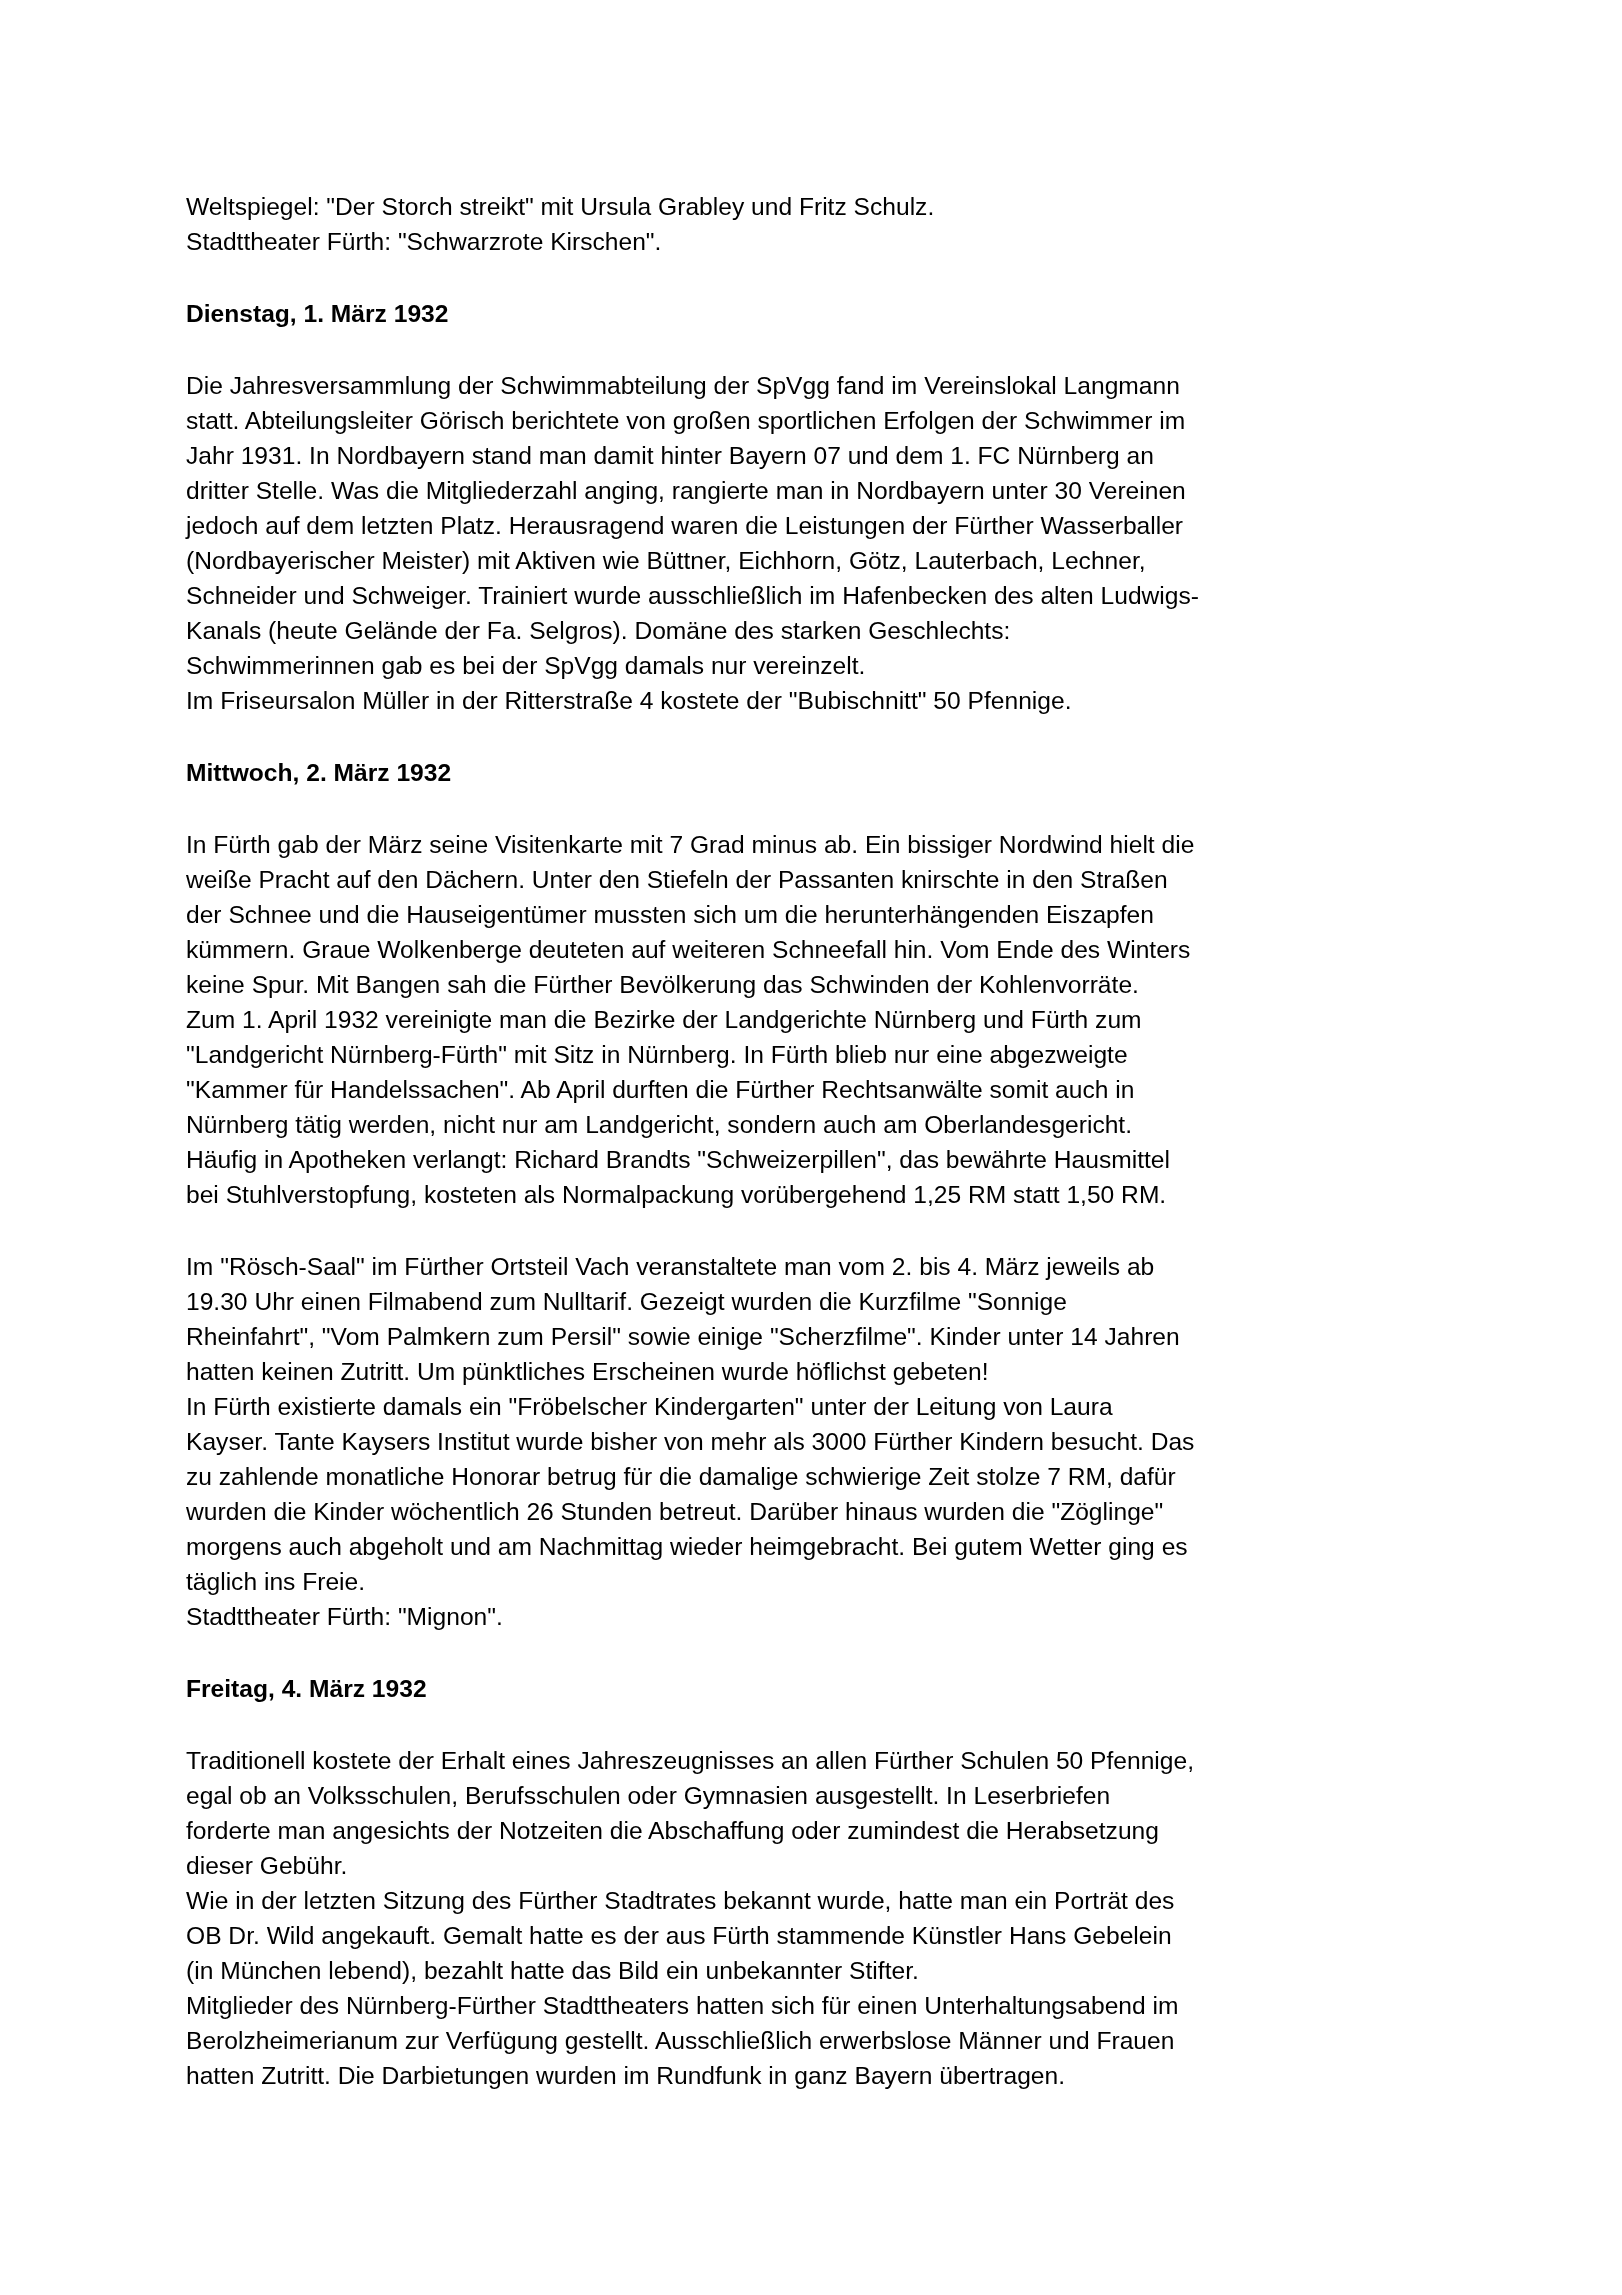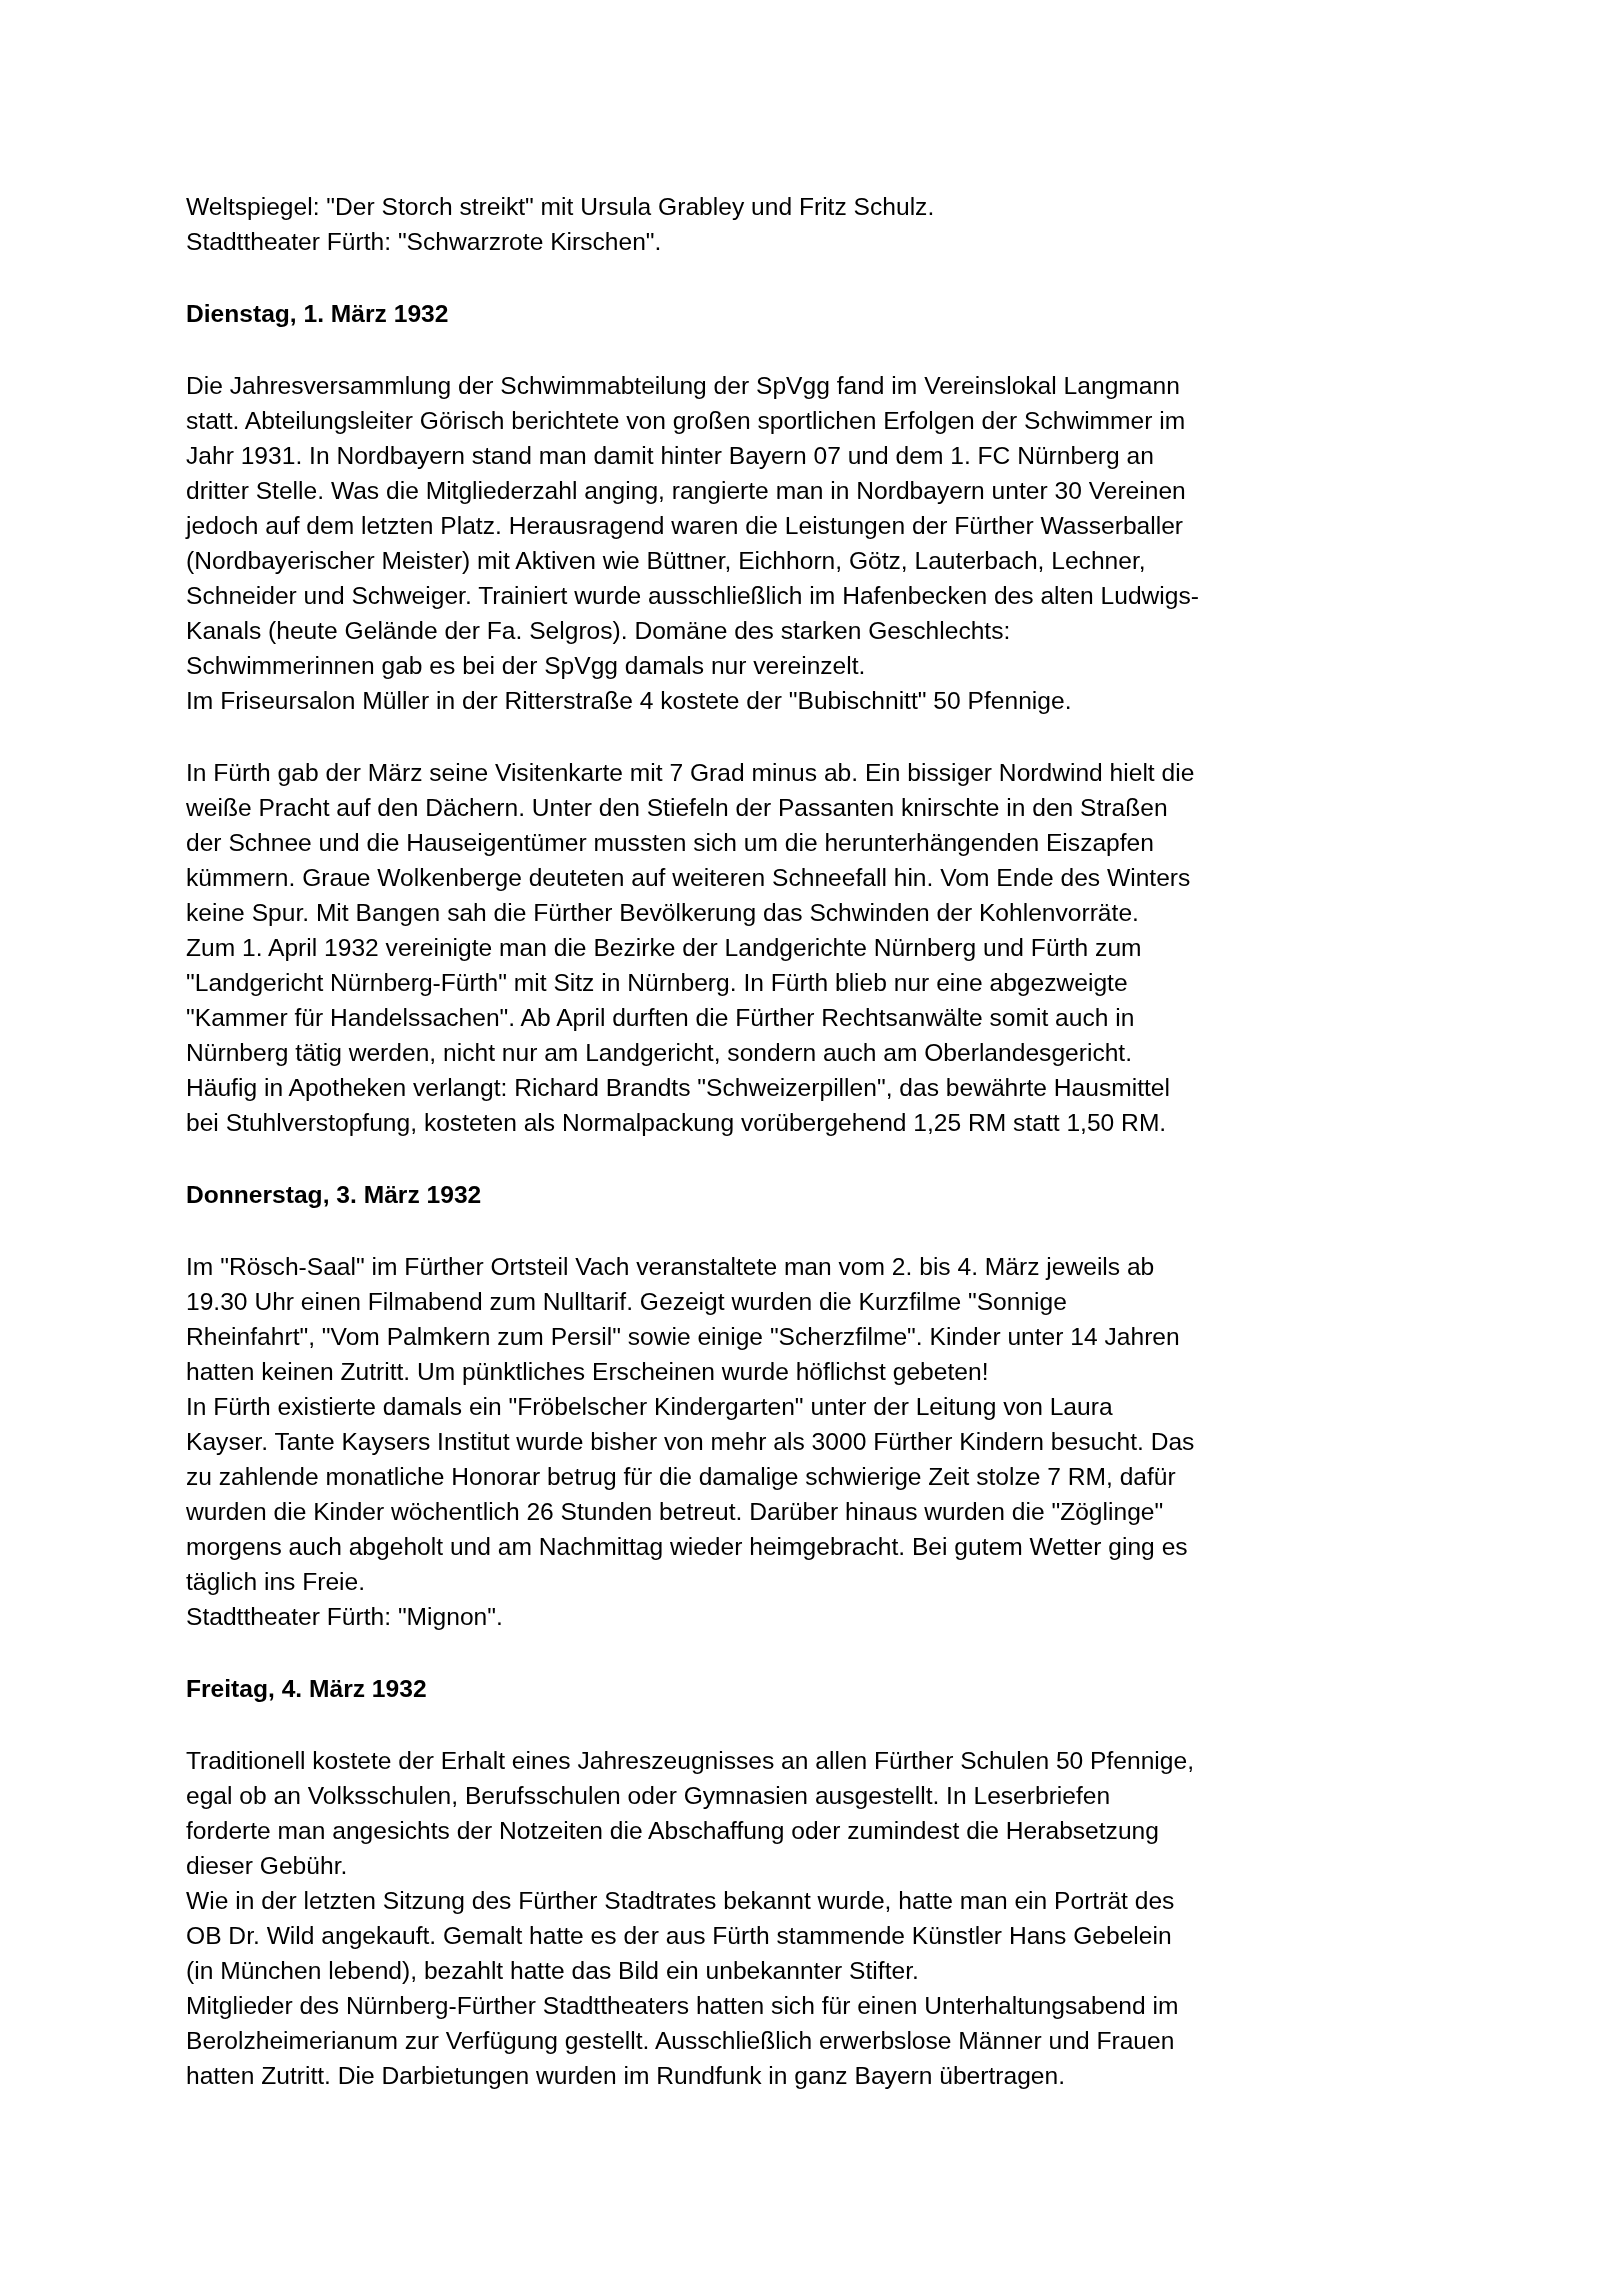--- a/index.html
+++ b/index.html
@@ -53,33 +53,33 @@
 statt. Abteilungsleiter Görisch berichtete von großen sportlichen Erfolgen der Schwimmer im
 Jahr 1931. In Nordbayern stand man damit hinter Bayern 07 und dem 1. FC Nürnberg an
 dritter Stelle. Was die Mitgliederzahl anging, rangierte man in Nordbayern unter 30 Vereinen
 jedoch auf dem letzten Platz. Herausragend waren die Leistungen der Fürther Wasserballer
 (Nordbayerischer Meister) mit Aktiven wie Büttner, Eichhorn, Götz, Lauterbach, Lechner,
 Schneider und Schweiger. Trainiert wurde ausschließlich im Hafenbecken des alten Ludwigs-
 Kanals (heute Gelände der Fa. Selgros). Domäne des starken Geschlechts:
 Schwimmerinnen gab es bei der SpVgg damals nur vereinzelt.
 Im Friseursalon Müller in der Ritterstraße 4 kostete der "Bubischnitt" 50 Pfennige.</p>
 
+  <h2 class="heading gap">Mittwoch, 2. März 1932</h2>
   <p class="body-text gap">In Fürth gab der März seine Visitenkarte mit 7 Grad minus ab. Ein bissiger Nordwind hielt die
 weiße Pracht auf den Dächern. Unter den Stiefeln der Passanten knirschte in den Straßen
 der Schnee und die Hauseigentümer mussten sich um die herunterhängenden Eiszapfen
 kümmern. Graue Wolkenberge deuteten auf weiteren Schneefall hin. Vom Ende des Winters
 keine Spur. Mit Bangen sah die Fürther Bevölkerung das Schwinden der Kohlenvorräte.
 Zum 1. April 1932 vereinigte man die Bezirke der Landgerichte Nürnberg und Fürth zum
 "Landgericht Nürnberg-Fürth" mit Sitz in Nürnberg. In Fürth blieb nur eine abgezweigte
 "Kammer für Handelssachen". Ab April durften die Fürther Rechtsanwälte somit auch in
 Nürnberg tätig werden, nicht nur am Landgericht, sondern auch am Oberlandesgericht.
 Häufig in Apotheken verlangt: Richard Brandts "Schweizerpillen", das bewährte Hausmittel
 bei Stuhlverstopfung, kosteten als Normalpackung vorübergehend 1,25 RM statt 1,50 RM.</p>
 
-  <h2 class="heading gap">Donnerstag, 3. März 1932</h2>
   <p class="body-text gap">Im "Rösch-Saal" im Fürther Ortsteil Vach veranstaltete man vom 2. bis 4. März jeweils ab
 19.30 Uhr einen Filmabend zum Nulltarif. Gezeigt wurden die Kurzfilme "Sonnige
 Rheinfahrt", "Vom Palmkern zum Persil" sowie einige "Scherzfilme". Kinder unter 14 Jahren
 hatten keinen Zutritt. Um pünktliches Erscheinen wurde höflichst gebeten!
 In Fürth existierte damals ein "Fröbelscher Kindergarten" unter der Leitung von Laura
 Kayser. Tante Kaysers Institut wurde bisher von mehr als 3000 Fürther Kindern besucht. Das
 zu zahlende monatliche Honorar betrug für die damalige schwierige Zeit stolze 7 RM, dafür
 wurden die Kinder wöchentlich 26 Stunden betreut. Darüber hinaus wurden die "Zöglinge"
 morgens auch abgeholt und am Nachmittag wieder heimgebracht. Bei gutem Wetter ging es
 täglich ins Freie.

